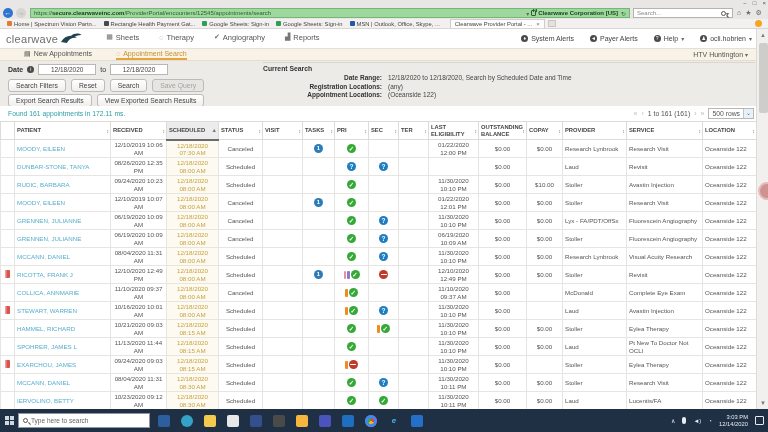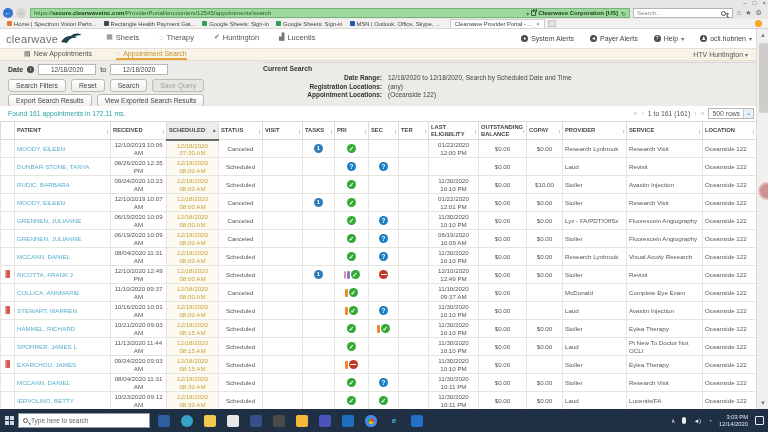--- a/index.html
+++ b/index.html
@@ -183,25 +183,25 @@
         <div class="nav-item">
      <span class="nav-ic">▦</span>
           <span>Sheets</span>
         </div>
         <div class="nav-item">
      <span class="nav-ic">◌</span>
           <span>Therapy</span>
         </div>
         <div class="nav-item">
      <span class="nav-ic">✔</span>
-          <span>Huntington</span>
+          <span>Angiography</span>
         </div>
         <div class="nav-item">
      <span class="nav-ic">▟</span>
-          <span>Lucentis</span>
+          <span>Reports</span>
         </div>
       </div>
     <div class="rightnav" id="right-nav">
         <div class="rnav-item">
      <span class="dot-ic">♦</span>
           <span>System Alerts</span>
         </div>
         <div class="rnav-item">
      <span class="dot-ic">◄</span>
           <span>Payer Alerts</span>

